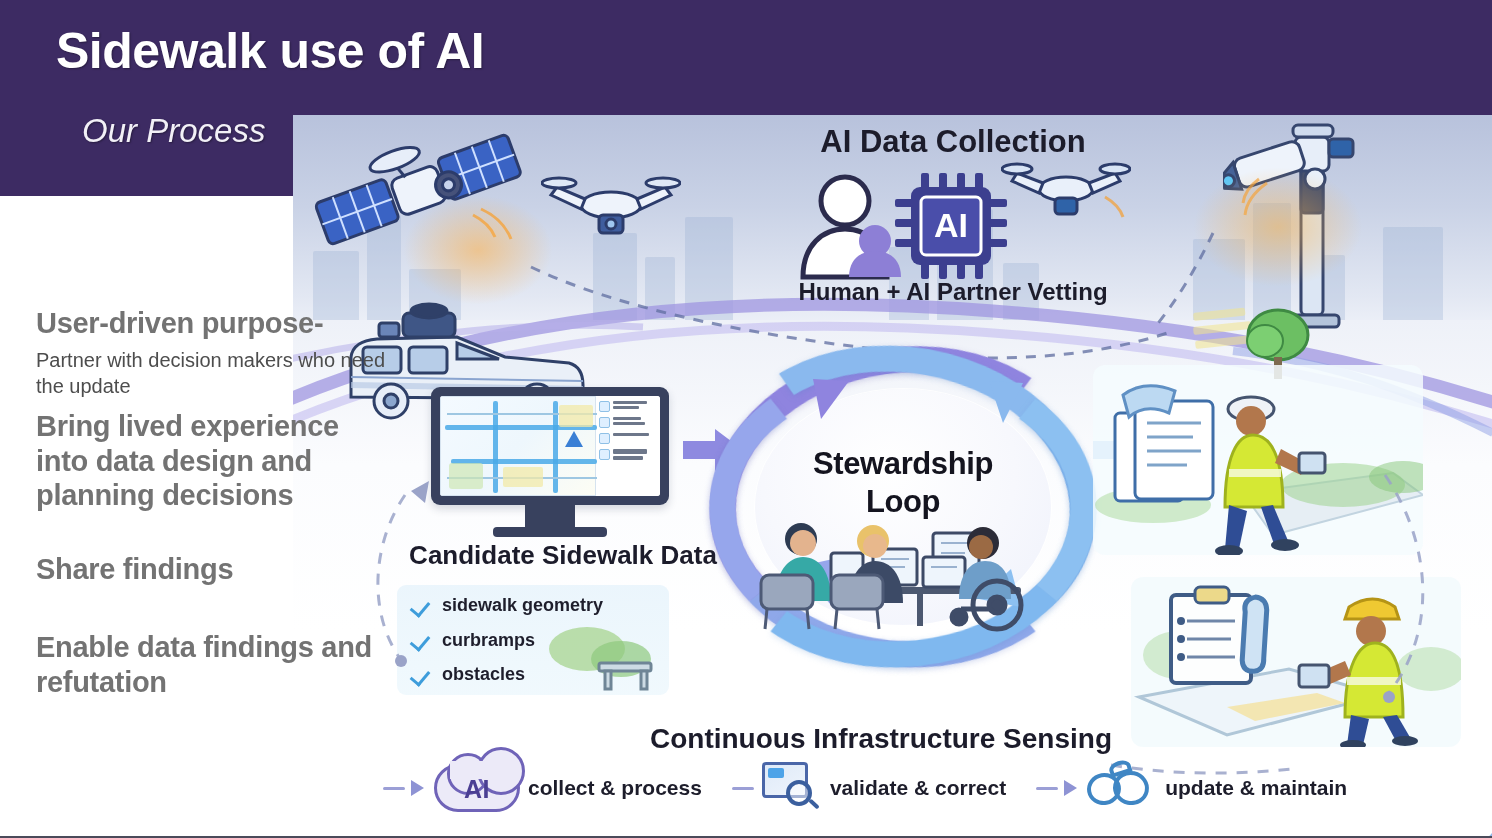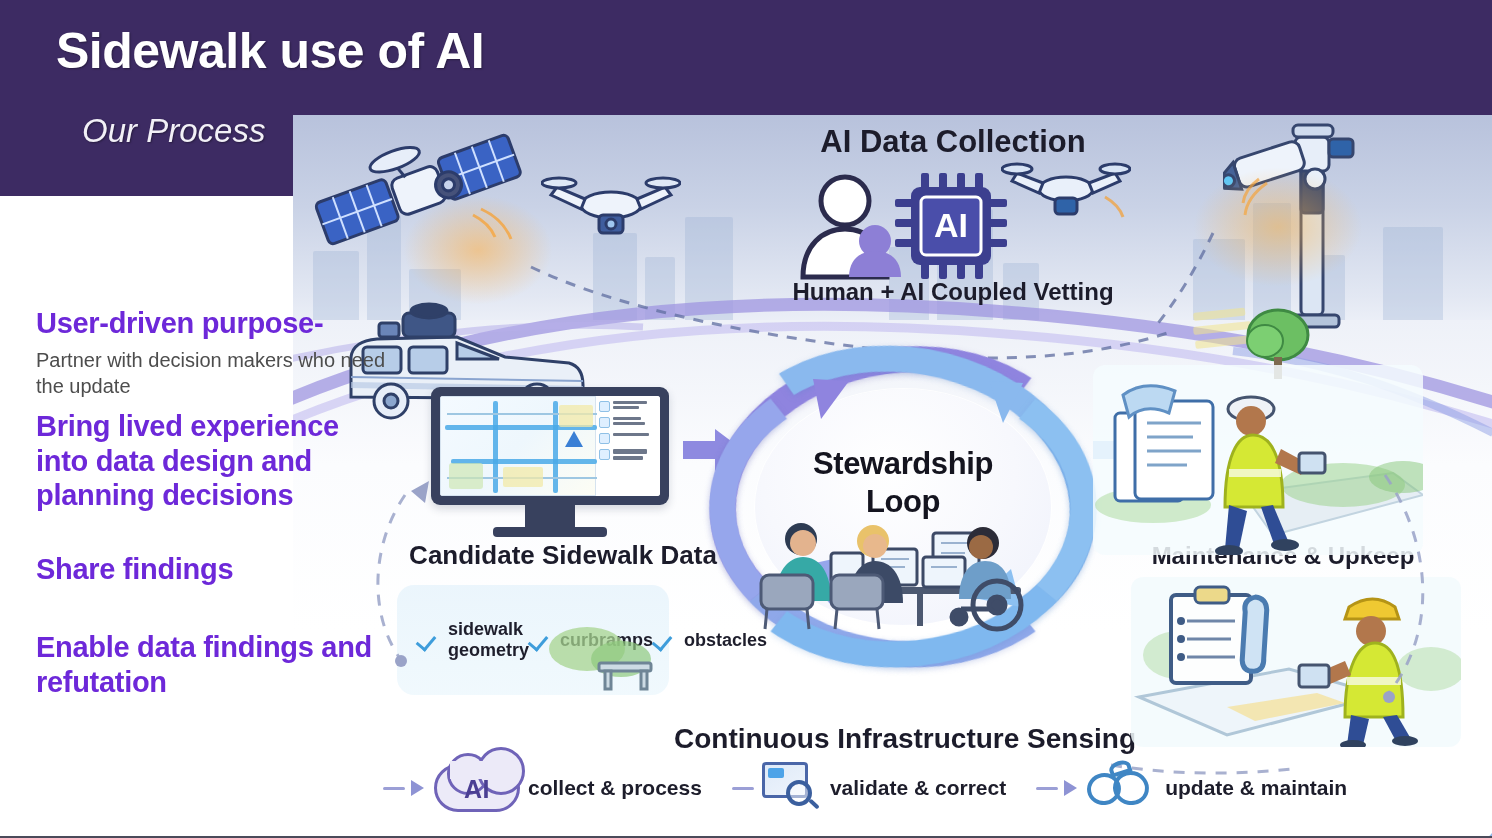--- a/index.html
+++ b/index.html
@@ -37,21 +37,21 @@
     text-shadow: 1px 1px 2px rgba(0,0,0,.35);
     white-space: nowrap;
   }
 
   
   #left-col {
     position: absolute; left: 36px; top: 258px;
     width: 360px; z-index: 5;
   }
   .lead { font-size: 28px; font-weight: 700; color: #3f3f3f; letter-spacing: -.2px; }
-  .head { font-size: 29px; font-weight: 700; color: #6d28d9; line-height: 1.18; letter-spacing: -.3px; }
+  .head { font-size: 29px; font-weight: 700; color: #737373; line-height: 1.18; letter-spacing: -.3px; }
   .sub  { font-size: 20px; font-weight: 400; color: #4d4d4d; line-height: 1.28; }
   .gap-a { height: 48px; }
   .gap-b { height: 8px; }
   .gap-c { height: 10px; }
   .gap-d { height: 40px; }
   .gap-e { height: 44px; }
 
   
   #art {
     position: absolute; left: 293px; top: 115px;
@@ -75,21 +75,21 @@
 
   
   .art-label {
     position: absolute; color: #1c1c2b; font-weight: 700; white-space: nowrap;
     text-align: center;
   }
   #lbl-collection { left: 455px; top: 9px; width: 410px; font-size: 31px; }
   #lbl-vetting { left: 430px; top: 162px; width: 460px; font-size: 24px; line-height: 1.26; white-space: normal; }
   #lbl-candidate { left: 55px; top: 425px; width: 430px; font-size: 26px; }
   #lbl-maintenance { left: 790px; top: 427px; width: 400px; font-size: 24px; }
-  #lbl-sensing { left: 312px; top: 608px; width: 600px; font-size: 28px; }
+  #lbl-sensing { left: 288px; top: 608px; width: 600px; font-size: 28px; }
 
   
   #loop {
     position: absolute; left: 400px; top: 222px; width: 420px; height: 340px;
   }
   #loop-core {
     position: absolute; left: 62px; top: 52px; width: 296px; height: 236px;
     border-radius: 50%;
     background: radial-gradient(ellipse at 45% 35%, #ffffff 0%, #f7f8fd 55%, #eef1fb 100%);
     box-shadow: 0 0 0 1px rgba(255,255,255,.8);
@@ -160,23 +160,23 @@
   }
   .mon-lines { flex: 1; }
   .mon-line { height: 3px; background: #3c4a63; border-radius: 1px; margin-bottom: 2px; opacity: .75; }
   #mon-neck { position: absolute; left: 94px; top: 118px; width: 50px; height: 22px; background: #38415e; }
   #mon-base { position: absolute; left: 62px; top: 140px; width: 114px; height: 10px; background: #38415e; border-radius: 4px; }
 
   
   #checklist {
     position: absolute; left: 104px; top: 470px; width: 272px; height: 110px;
     background: linear-gradient(180deg, rgba(234,245,252,.95) 0%, rgba(238,248,253,.86) 100%);
-    border-radius: 17px;
-    padding: 10px 20px;
-    display: flex; flex-direction: row; justify-content: space-between;
+    border-radius: 9px;
+    padding: 10px 14px;
+    display: flex; flex-direction: column; justify-content: space-between;
   }
   .chk-row { display: flex; align-items: center; gap: 13px; }
   .chk-mark { width: 18px; height: 18px; flex: 0 0 18px; position: relative; }
   .chk-mark::before {
     content: ""; position: absolute; left: 3px; top: 1px;
     width: 9px; height: 15px; border-right: 3px solid #3e9ddb; border-bottom: 3px solid #3e9ddb;
     transform: rotate(40deg);
   }
   .chk-text { font-size: 18px; font-weight: 700; color: #1e1e2c; }
 
@@ -436,23 +436,22 @@
           <rect x="102" y="52" width="18" height="8" rx="2"></rect>
           <rect x="102" y="72" width="18" height="8" rx="2"></rect>
           <rect x="196" y="32" width="18" height="8" rx="2"></rect>
           <rect x="196" y="52" width="18" height="8" rx="2"></rect>
           <rect x="196" y="72" width="18" height="8" rx="2"></rect>
         </g>
       </g>
     </svg>
 
     <div class="art-label" id="lbl-collection">AI Data Collection</div>
-    <div class="art-label" id="lbl-vetting">Human + AI Coupled Vetting</div>
+    <div class="art-label" id="lbl-vetting">Human + AI Partner Vetting</div>
     <div class="art-label" id="lbl-candidate">Candidate Sidewalk Data</div>
-    <div class="art-label" id="lbl-maintenance">Maintenance &amp; Upkeep</div>
     <div class="art-label" id="lbl-sensing">Continuous Infrastructure Sensing</div>
 
     <div id="monitor">
       <div id="mon-frame">
         <div id="mon-screen">
           <div id="mon-map">
             <div class="road-h" style="left:4px;  top:28px; width:152px;"></div>
             <div class="road-h" style="left:10px; top:62px; width:146px;"></div>
             <div class="road-v" style="left:52px; top:4px;  height:92px;"></div>
             <div class="road-v" style="left:112px;top:4px;  height:92px;"></div>

